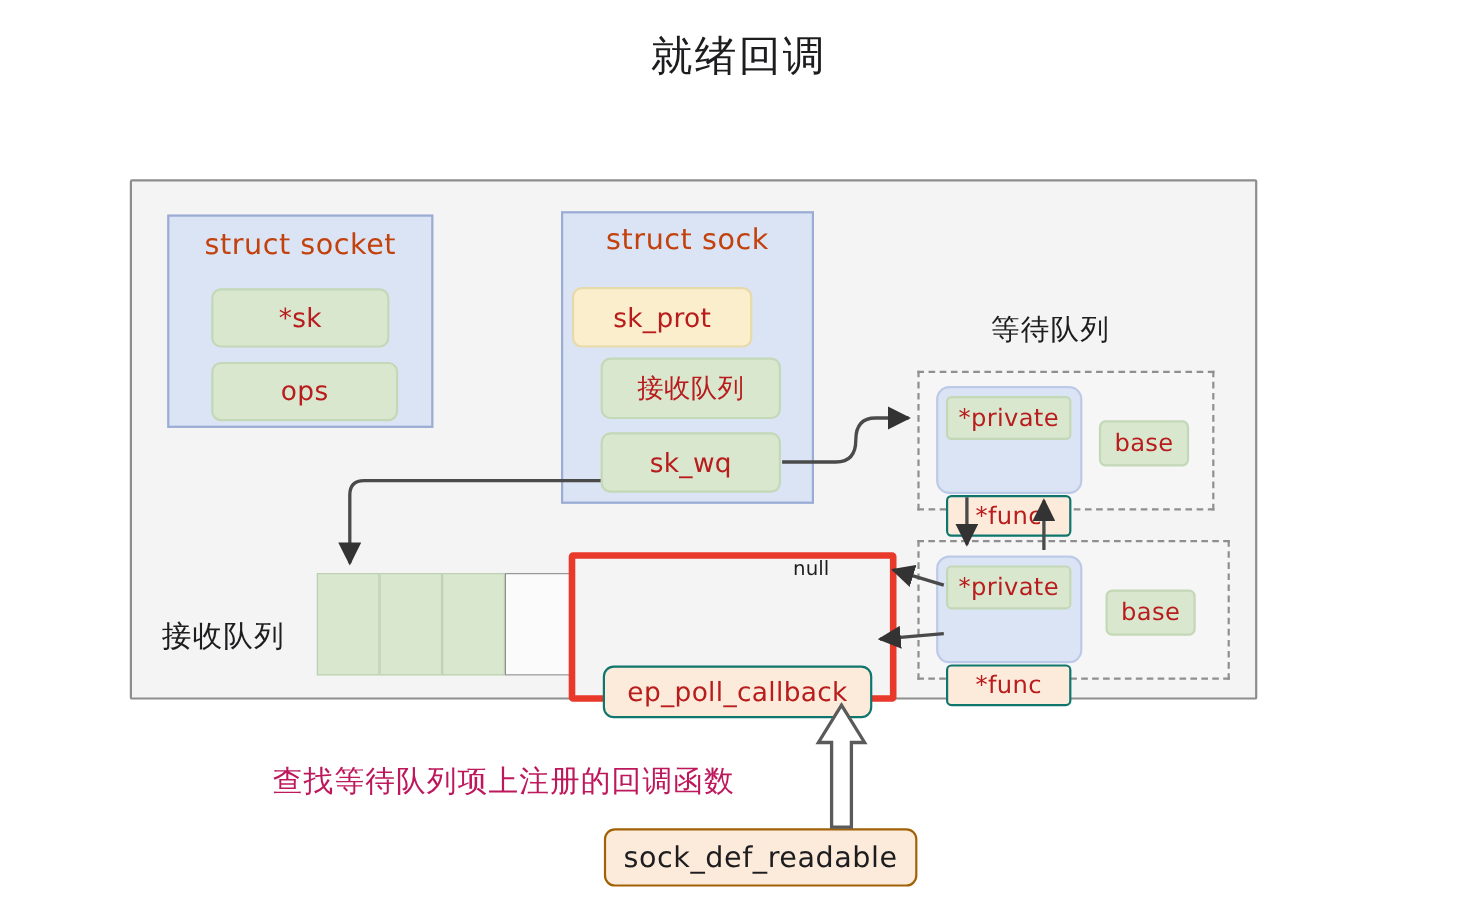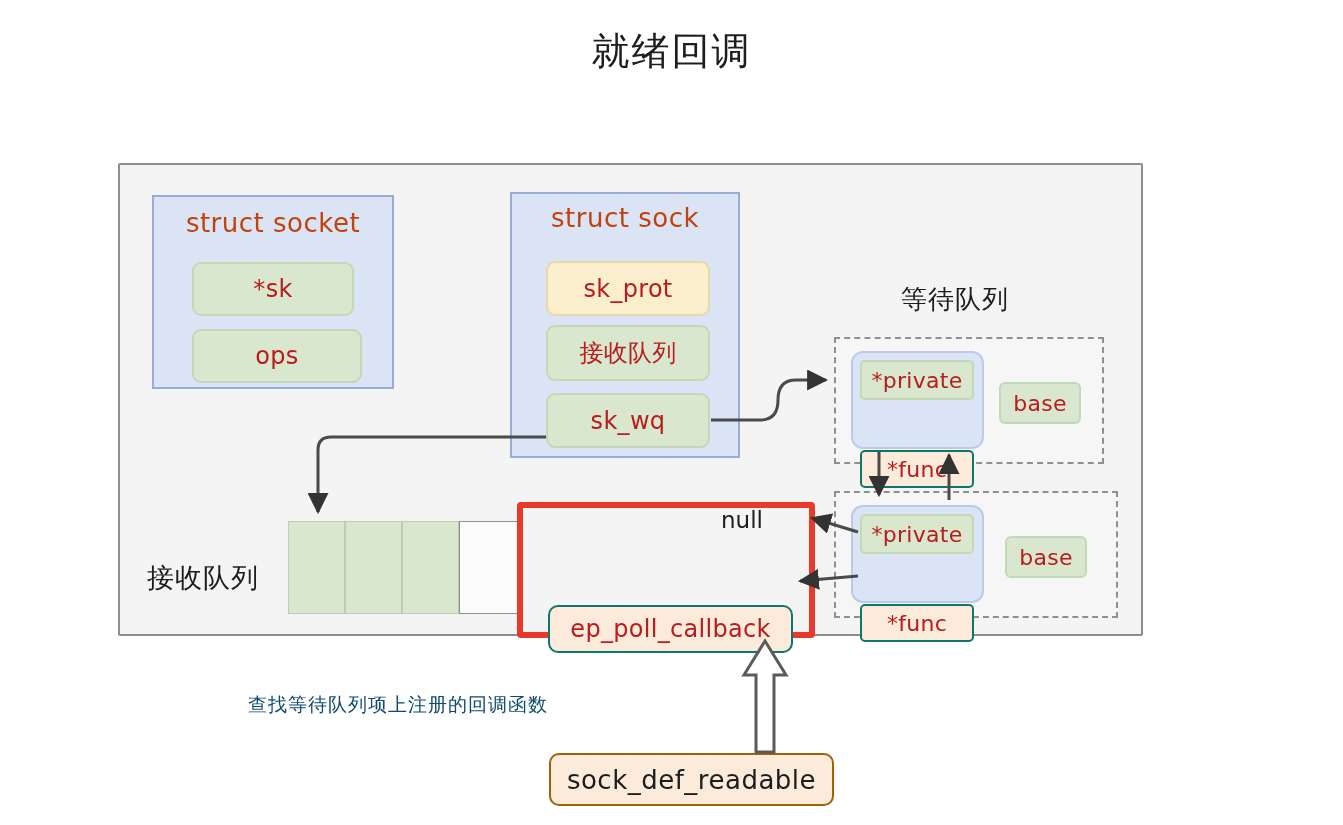--- a/index.html
+++ b/index.html
@@ -142,29 +142,29 @@
   
   .red-region {
     position: absolute;
     border: 6px solid #e8392a;
     border-radius: 4px;
     background: #f4f4f4;
     box-sizing: border-box;
   }
   .null-label {
     position: absolute;
-    font-size: 23px;
+    font-size: 18px;
     color: #1d1d1f;
   }
 
   
   .bottom-caption {
     position: absolute;
-    font-size: 19px;
-    color: #0c4a6e;
+    font-size: 27px;
+    color: #be185d;
     letter-spacing: 1px;
   }
   .bottom-node {
     position: absolute;
     background: #fceada;
     border: 2px solid #a16207;
     border-radius: 10px;
     box-sizing: border-box;
     display: flex;
     align-items: center;
@@ -183,21 +183,21 @@
 
   <div class="outer-panel"></div>
 
   <div class="struct-box" style="left:152px; top:195px; width:242px; height:194px;"></div>
   <div class="struct-title" style="left:152px; top:208px; width:242px;">struct socket</div>
   <div class="chip green" style="left:192px; top:262px; width:162px; height:54px;">*sk</div>
   <div class="chip green" style="left:192px; top:329px; width:170px; height:54px;">ops</div>
 
   <div class="struct-box" style="left:510px; top:192px; width:230px; height:266px;"></div>
   <div class="struct-title" style="left:510px; top:203px; width:230px;">struct sock</div>
-  <div class="chip yellow" style="left:546px; top:261px; width:164px; height:55px;">sk_prot</div>
+  <div class="chip yellow" style="left:520px; top:261px; width:164px; height:55px;">sk_prot</div>
   <div class="chip green" style="left:546px; top:325px; width:164px; height:56px;">接收队列</div>
   <div class="chip green" style="left:546px; top:393px; width:164px; height:55px;">sk_wq</div>
 
   <div class="wq-title" style="left:901px; top:282px;">等待队列</div>
 
   <div class="wq-group" style="left:834px; top:337px; width:270px; height:127px;"></div>
   <div class="wq-entry" style="left:851px; top:351px; width:133px; height:98px;"></div>
   <div class="chip green" style="left:860px; top:360px; width:114px; height:40px; font-size:22px; border-radius:5px;">*private</div>
   <div class="chip orange" style="left:860px; top:402px; width:114px; height:38px; font-size:22px; border-radius:5px;">*func</div>
   <div class="chip green" style="left:999px; top:382px; width:82px; height:42px; font-size:22px; border-radius:6px;">base</div>

